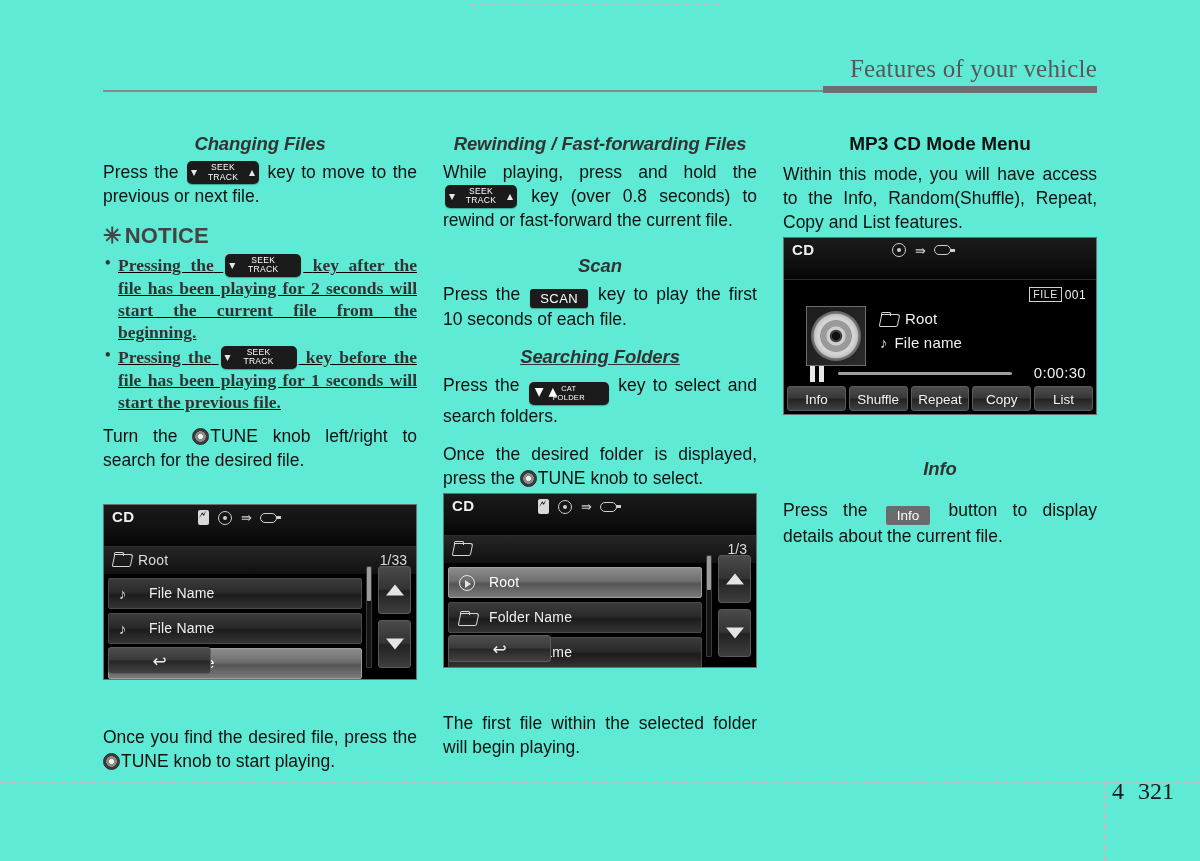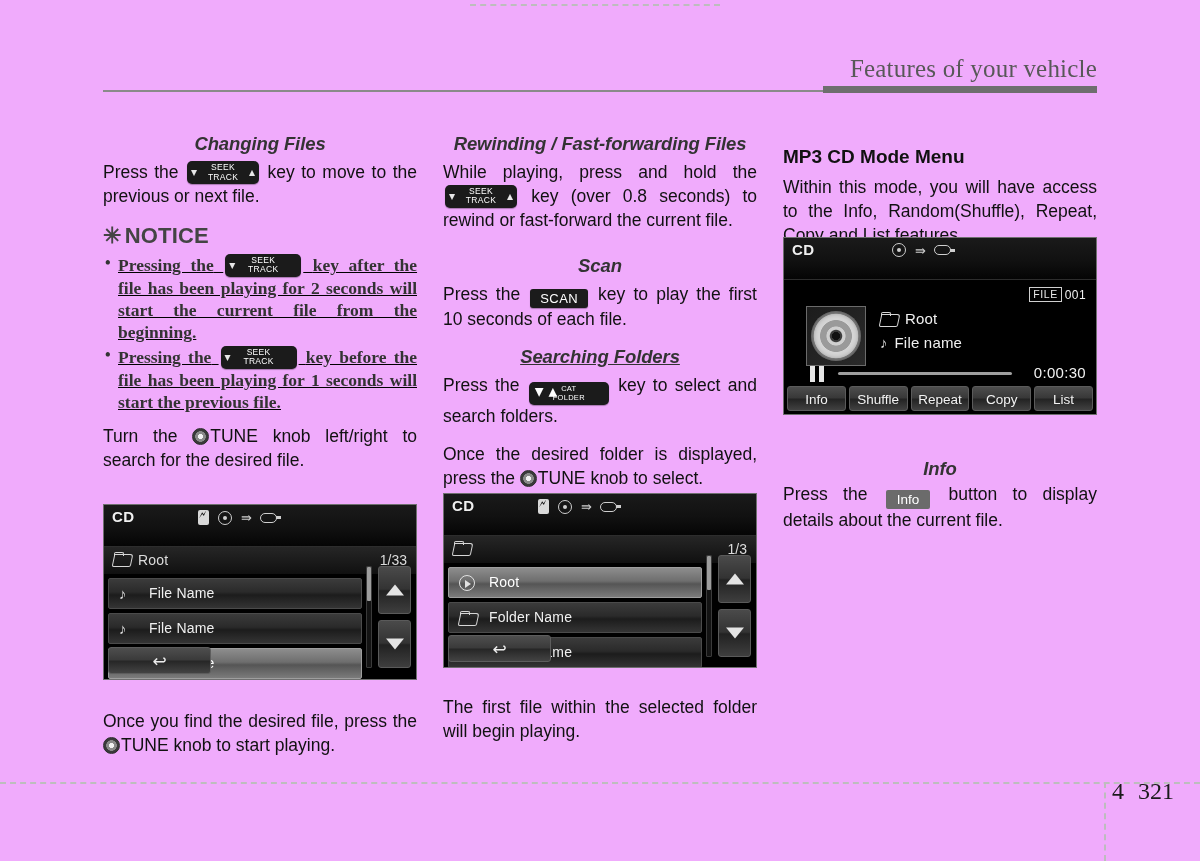--- a/index.html
+++ b/index.html
@@ -3,21 +3,21 @@
 <meta charset="utf-8">
 <style>
   * { box-sizing: border-box; }
   html, body {
     margin: 0; padding: 0;
     width: 1200px; height: 861px;
     background: #ffffff;
     font-family: "Liberation Sans", sans-serif;
     overflow: hidden;
   }
-  .page { position: relative; width: 1200px; height: 861px; background:#f0abfc; }
+  .page { position: relative; width: 1200px; height: 861px; background:#5eead4; }
 
   
   .hdr-title {
     position: absolute; left: 0; top: 55px; width: 1097px;
     text-align: right;
     font-family: "Liberation Serif", serif;
     font-size: 25px; color: #585858; letter-spacing: .2px;
   }
   .hdr-rule-dark {
     position: absolute; left: 823px; top: 86px; width: 274px; height: 7px;
@@ -55,30 +55,31 @@
   .col1 { left: 103px; }
   .col2 { left: 443px; }
   .col3 { left: 783px; }
 
   h3.sub {
     margin: 0 0 6px 0;
     font-size: 18.5px; font-weight: bold; font-style: italic;
     color: #333; letter-spacing: -.1px; text-align: center;
   }
   h3.subhead-bold {
-    margin: 13px 0 8px 0;
+    margin: 0 0 8px 0;
     font-size: 19px; font-weight: bold; color: #111;
     font-style: normal;
+    text-align: center;
   }
   p.body {
     margin: 0 0 14px 0;
     font-size: 17.5px; line-height: 1.37; color: #111;
     text-align: justify;
   }
-  p.body.last { margin-bottom: 0; }
+  p.body.last { margin-bottom: 0; margin-top: 16px; }
   .nogap { margin-bottom: 4px; }
 
   
   .notice-title {
     font-size: 22px; font-weight: bold; color: #444;
     margin: 14px 0 5px 0; letter-spacing: .2px;
   }
   .notice-title .ast { font-size: 22px; margin-right: 3px; }
   ul.notice { margin: 0 0 12px 0; padding: 0 0 0 15px; list-style: none; text-decoration: underline; }
   ul.notice li {

